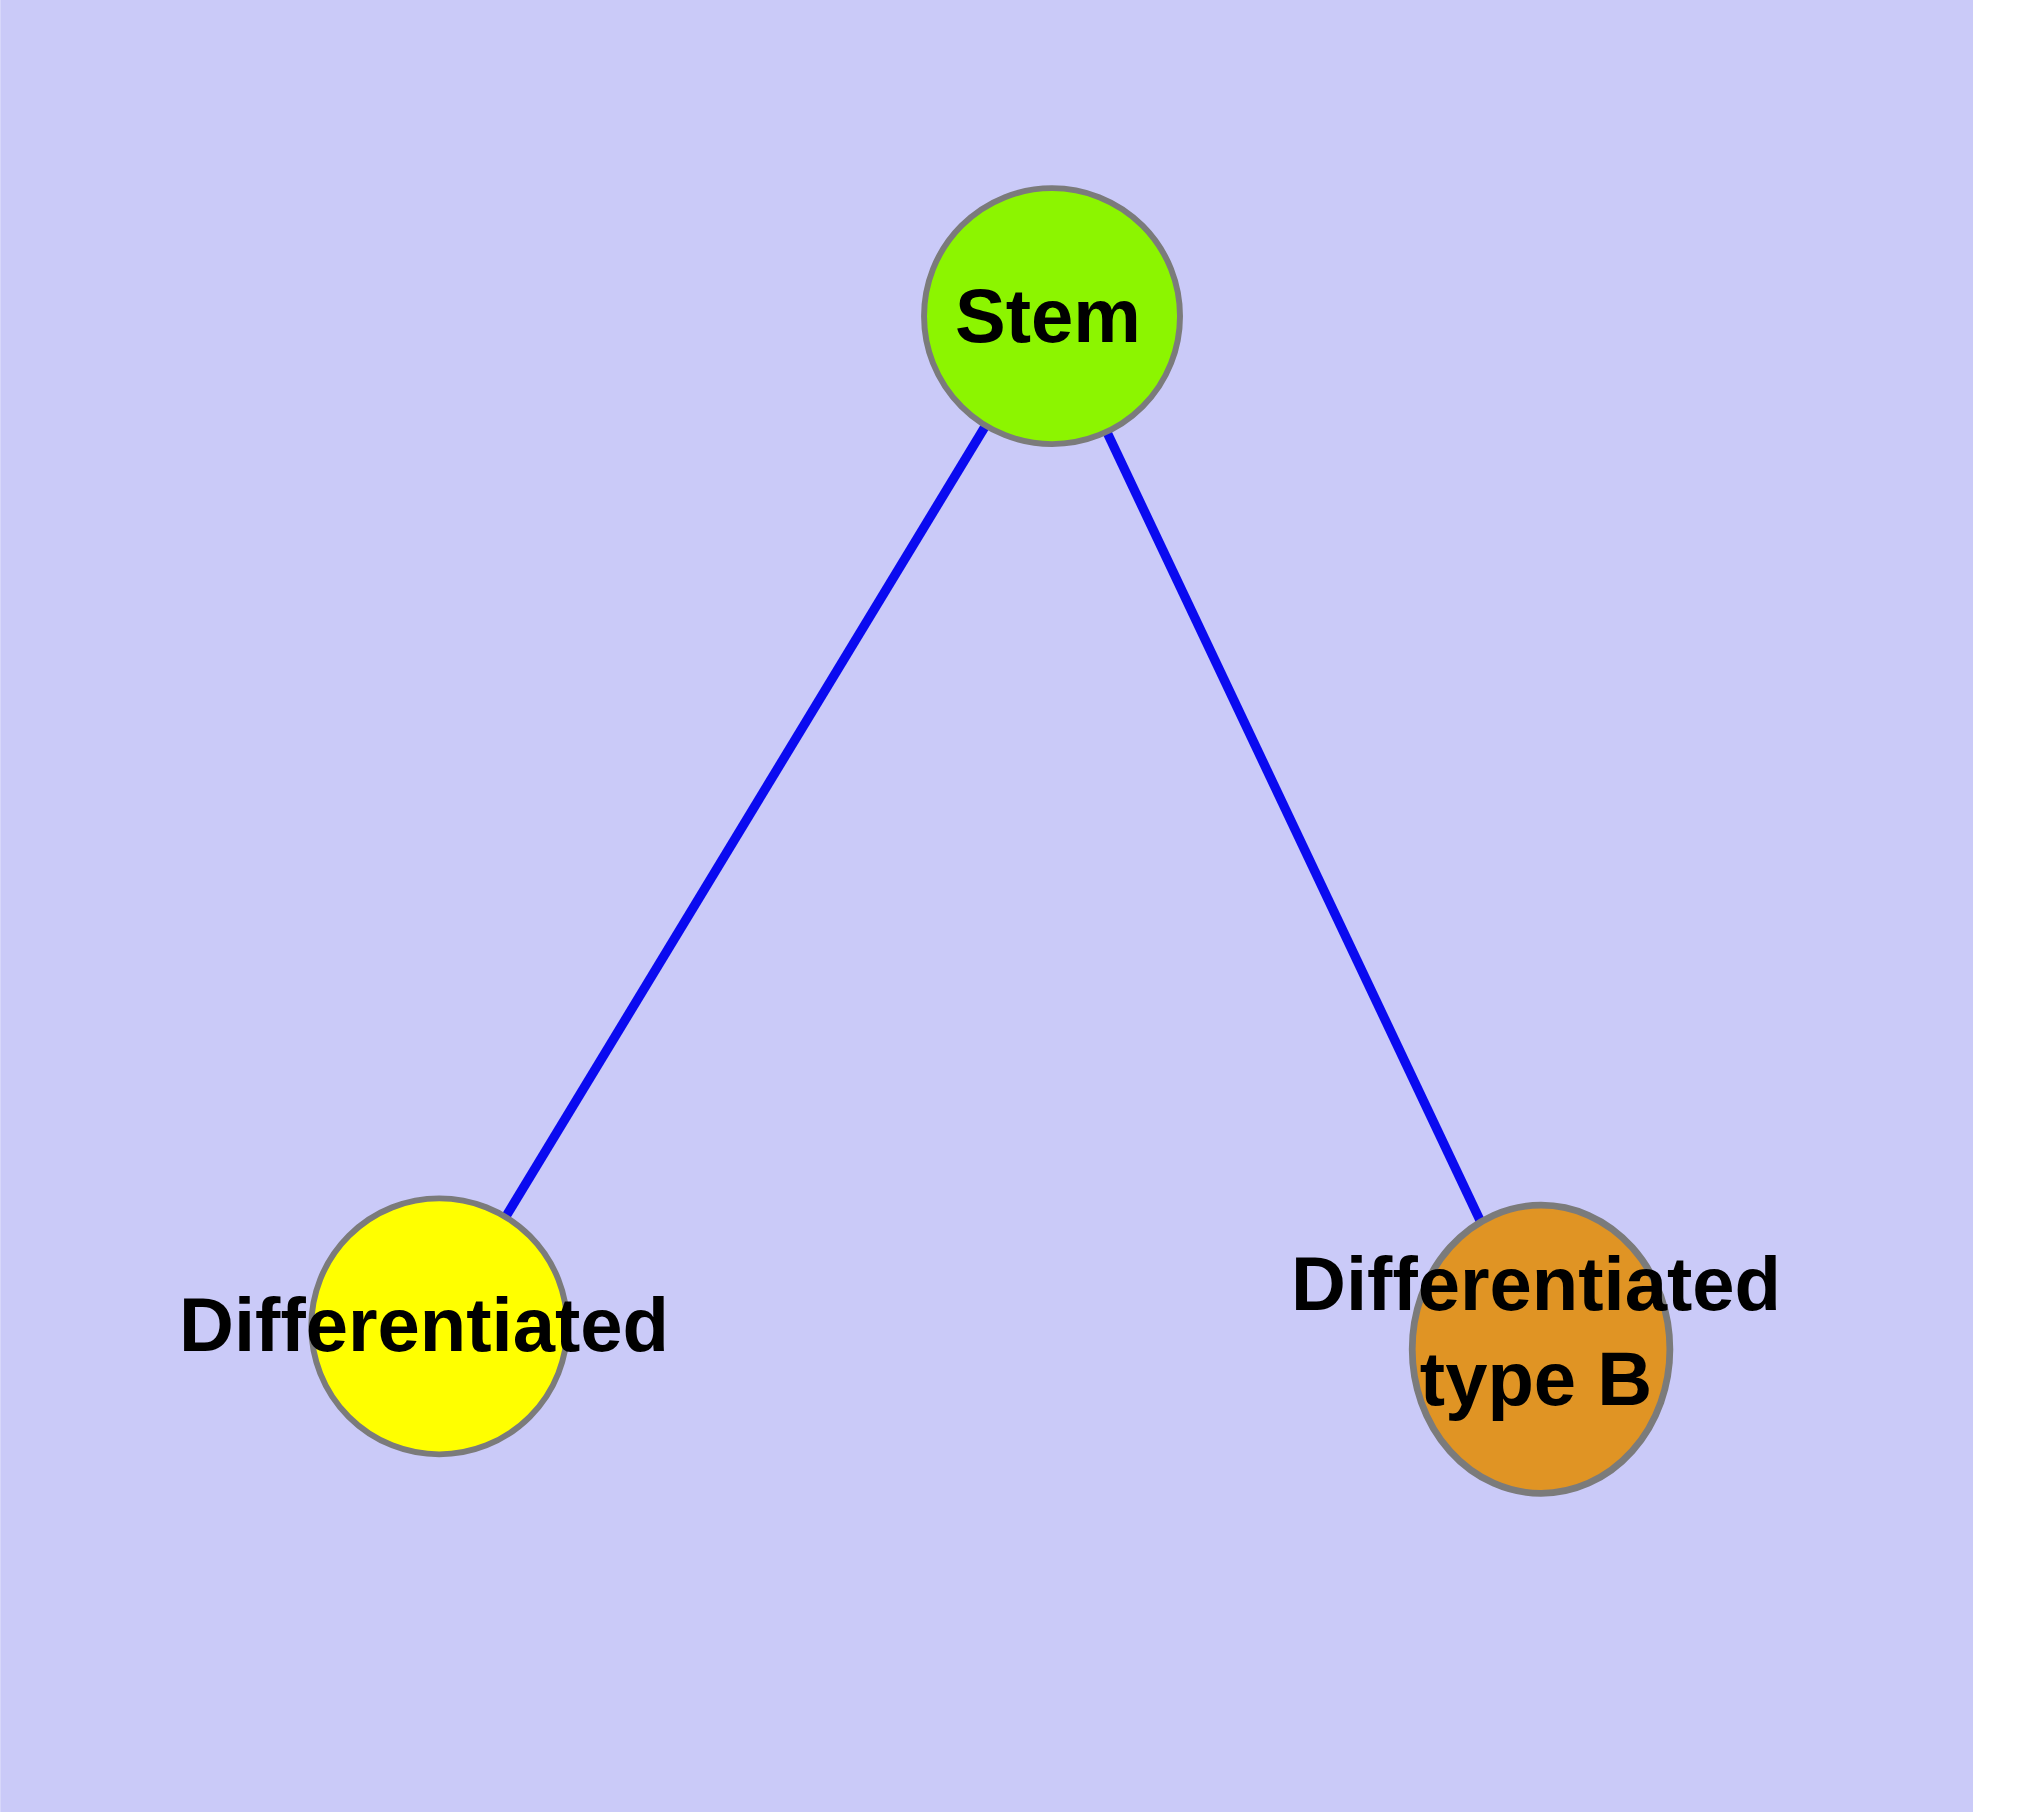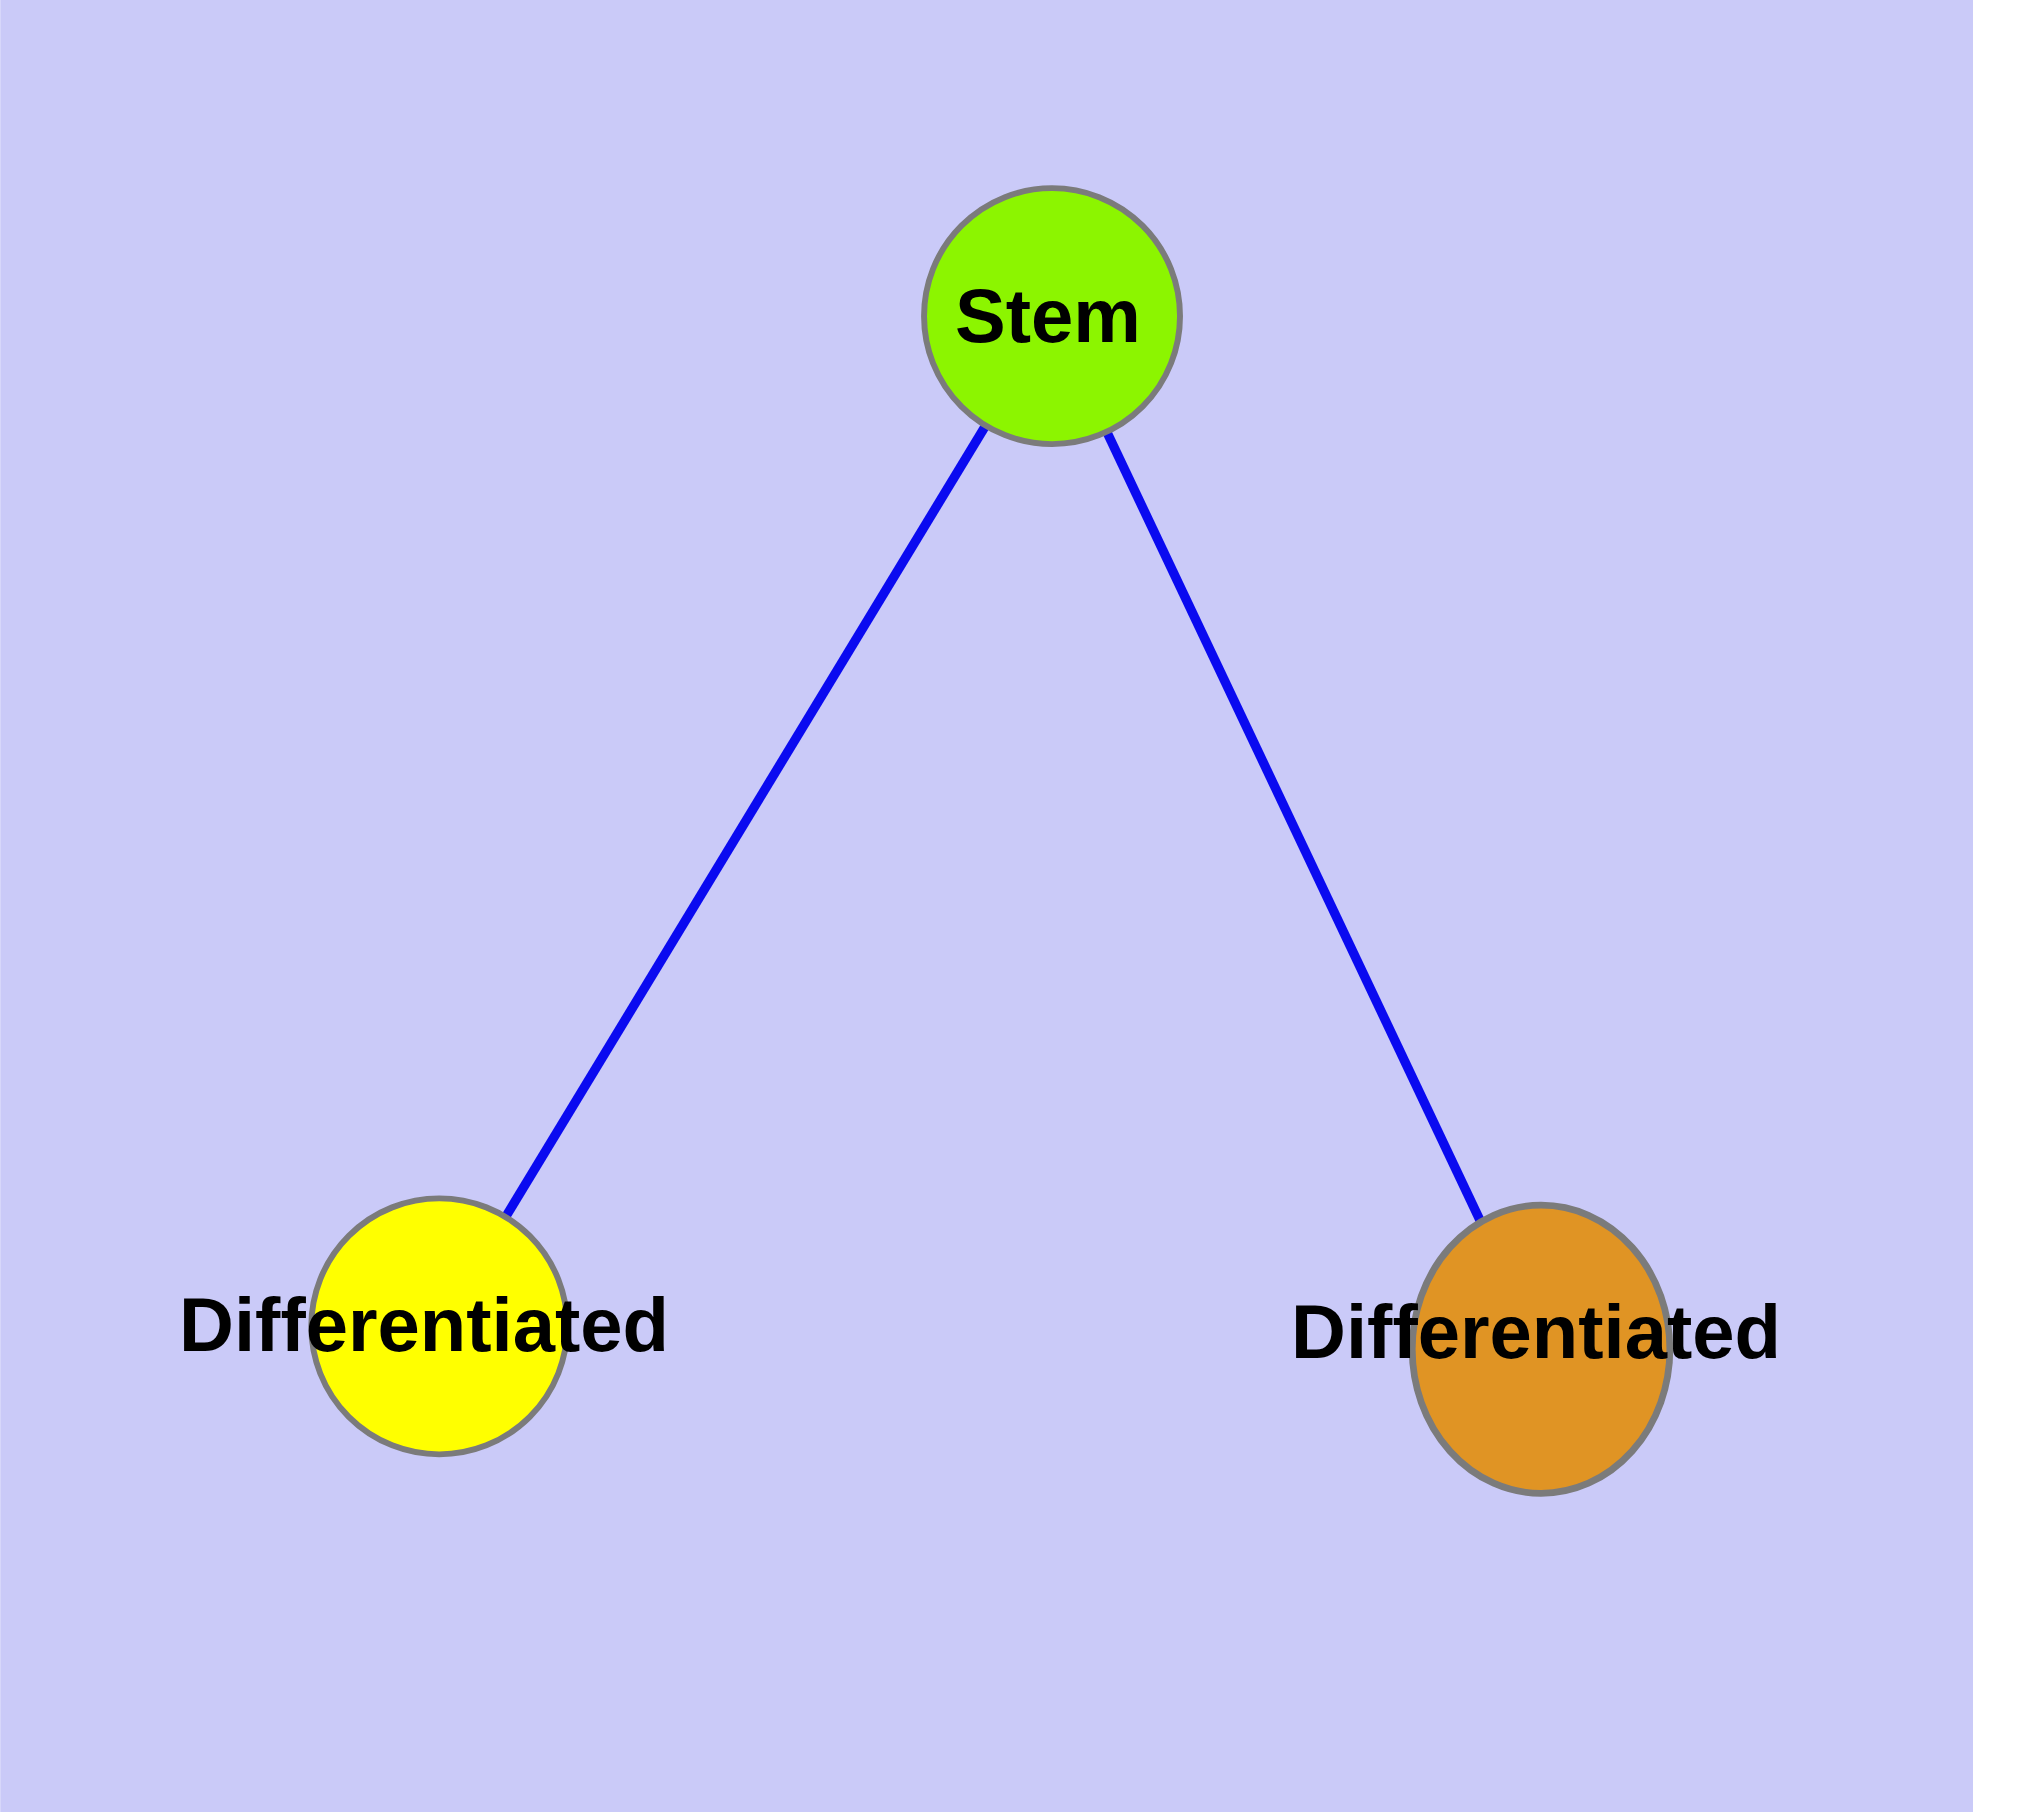--- a/index.html
+++ b/index.html
@@ -51,16 +51,17 @@
   <div class="node-label" style="left:1048px; top:315px;">
     <div>Stem</div>
   </div>
 
   <div class="node-label" style="left:424px; top:1324px;">
     <div>Differentiated</div>
   </div>
 
   <div class="node-label" style="left:1536px; top:1331px;">
     <div>Differentiated</div>
+    <div>type B</div>
   </div>
 
 </div>
 
 
 </body></html>

